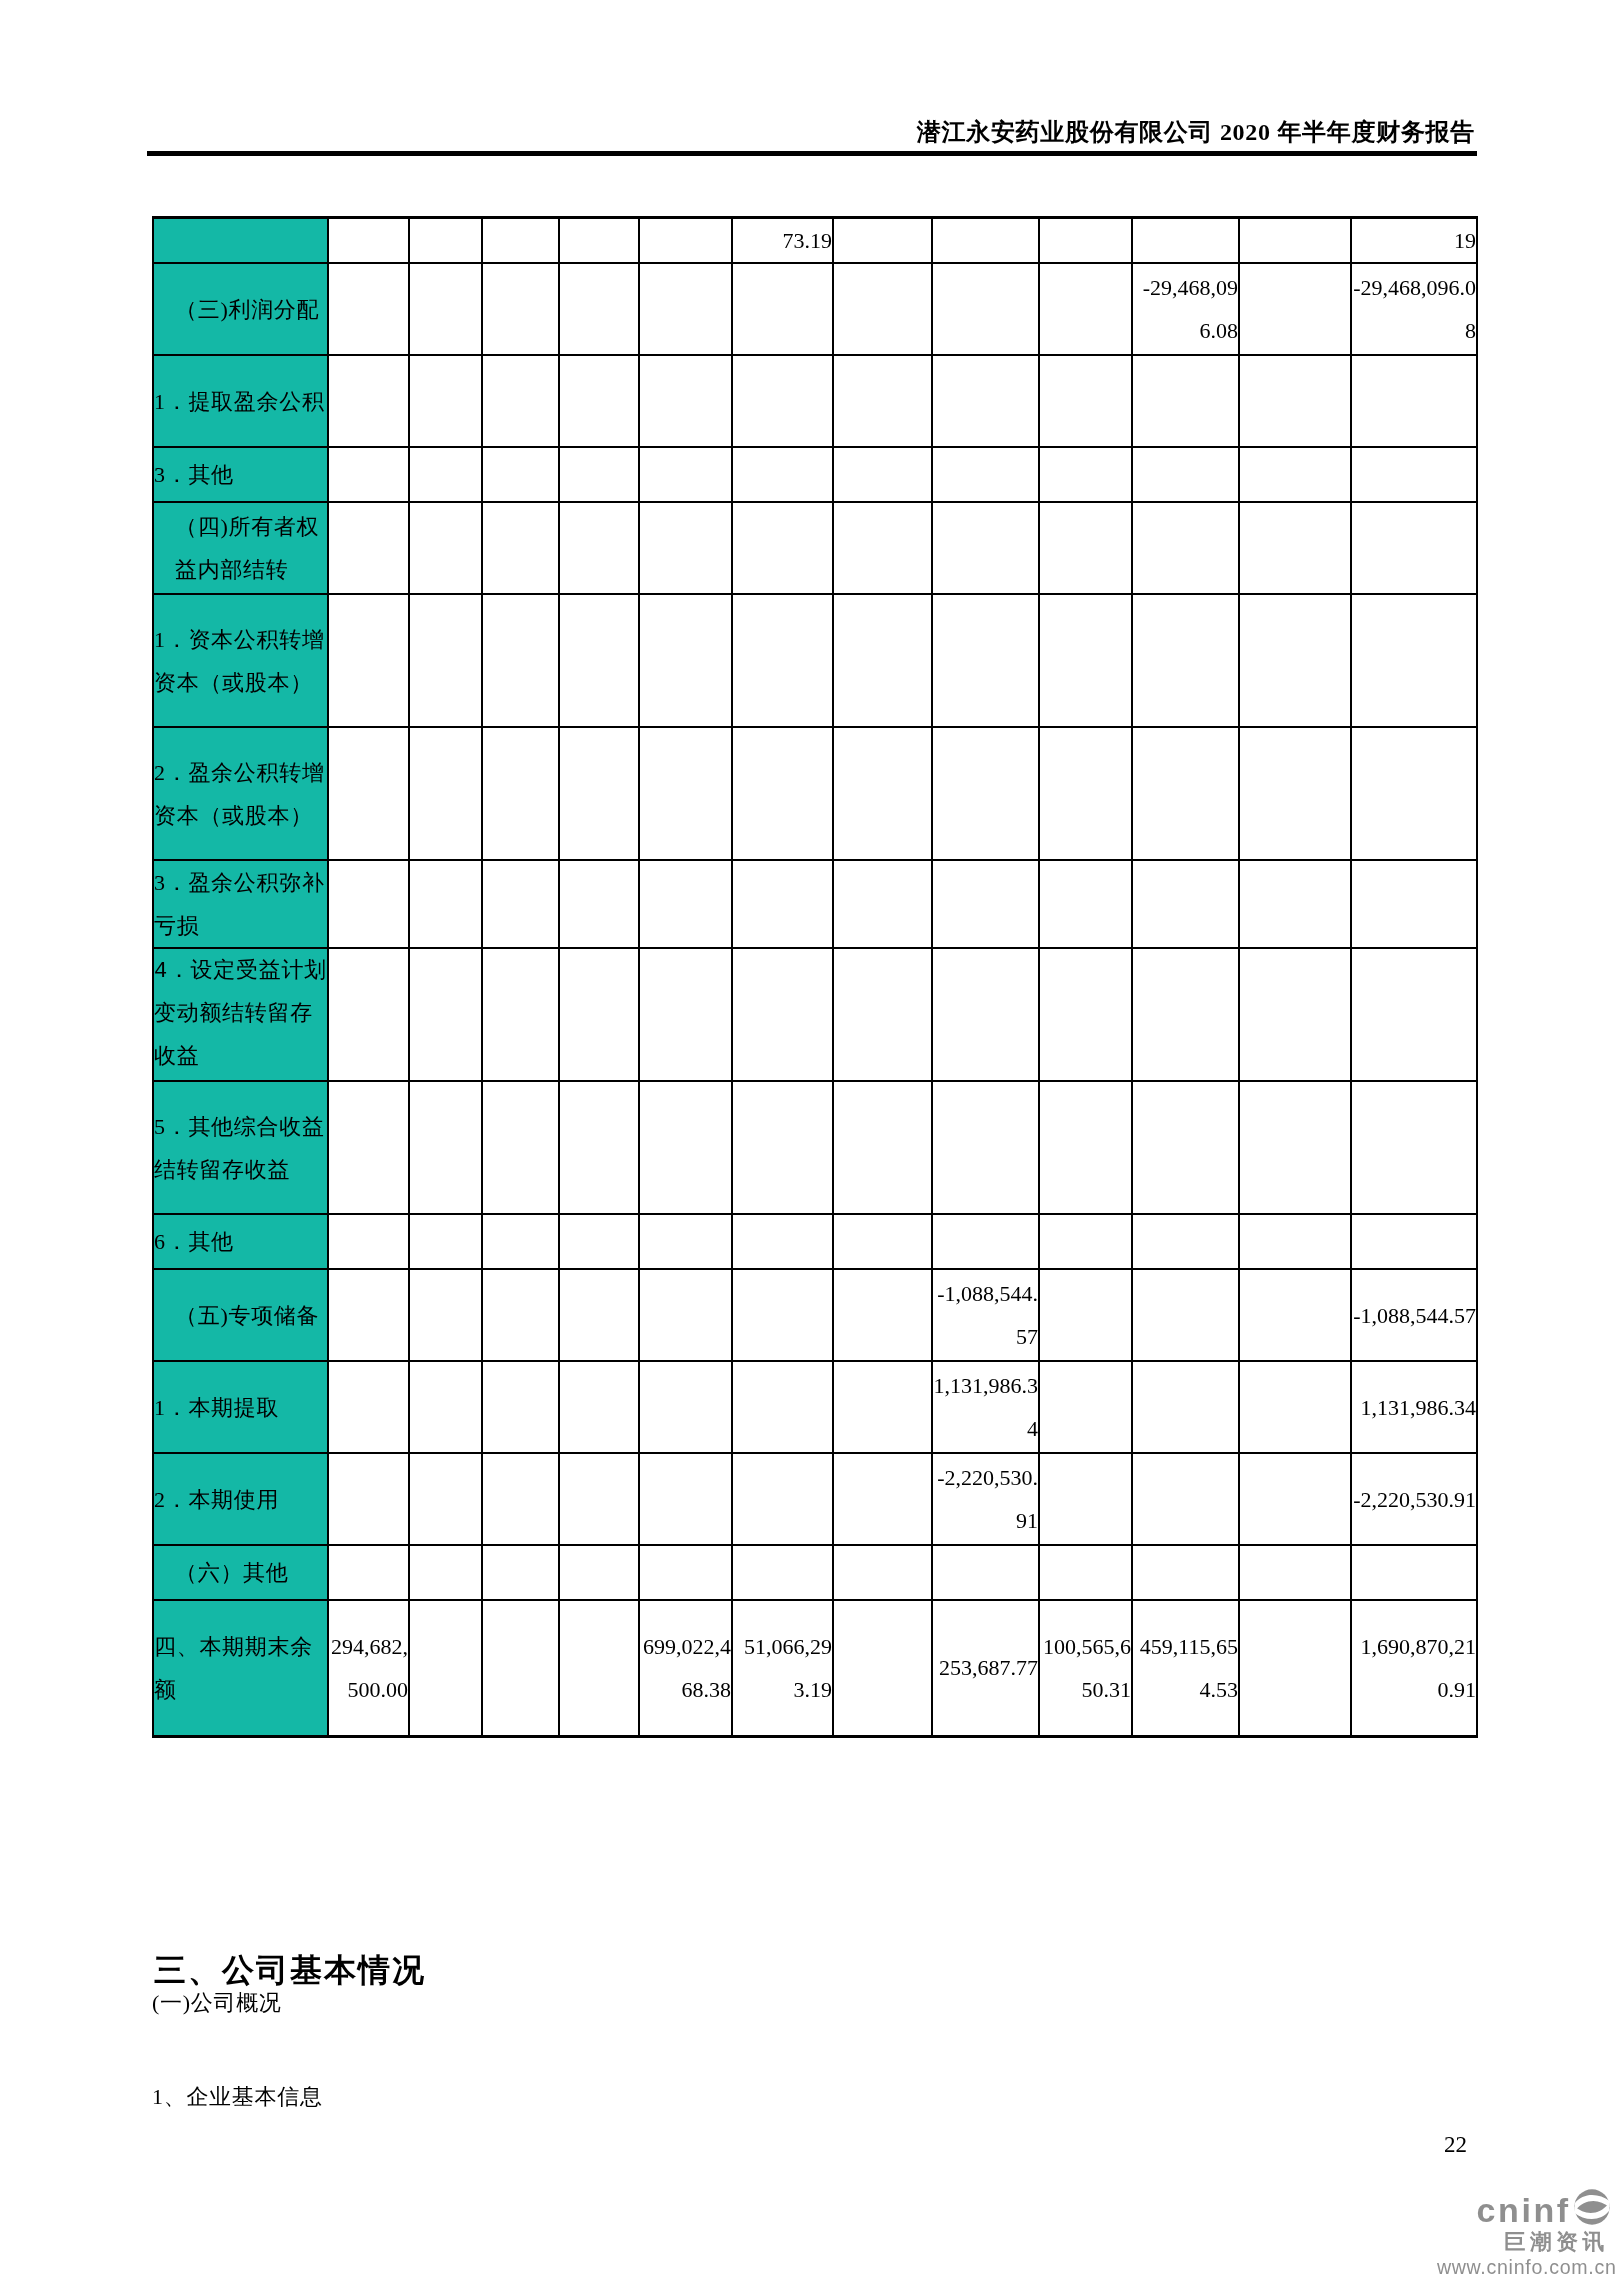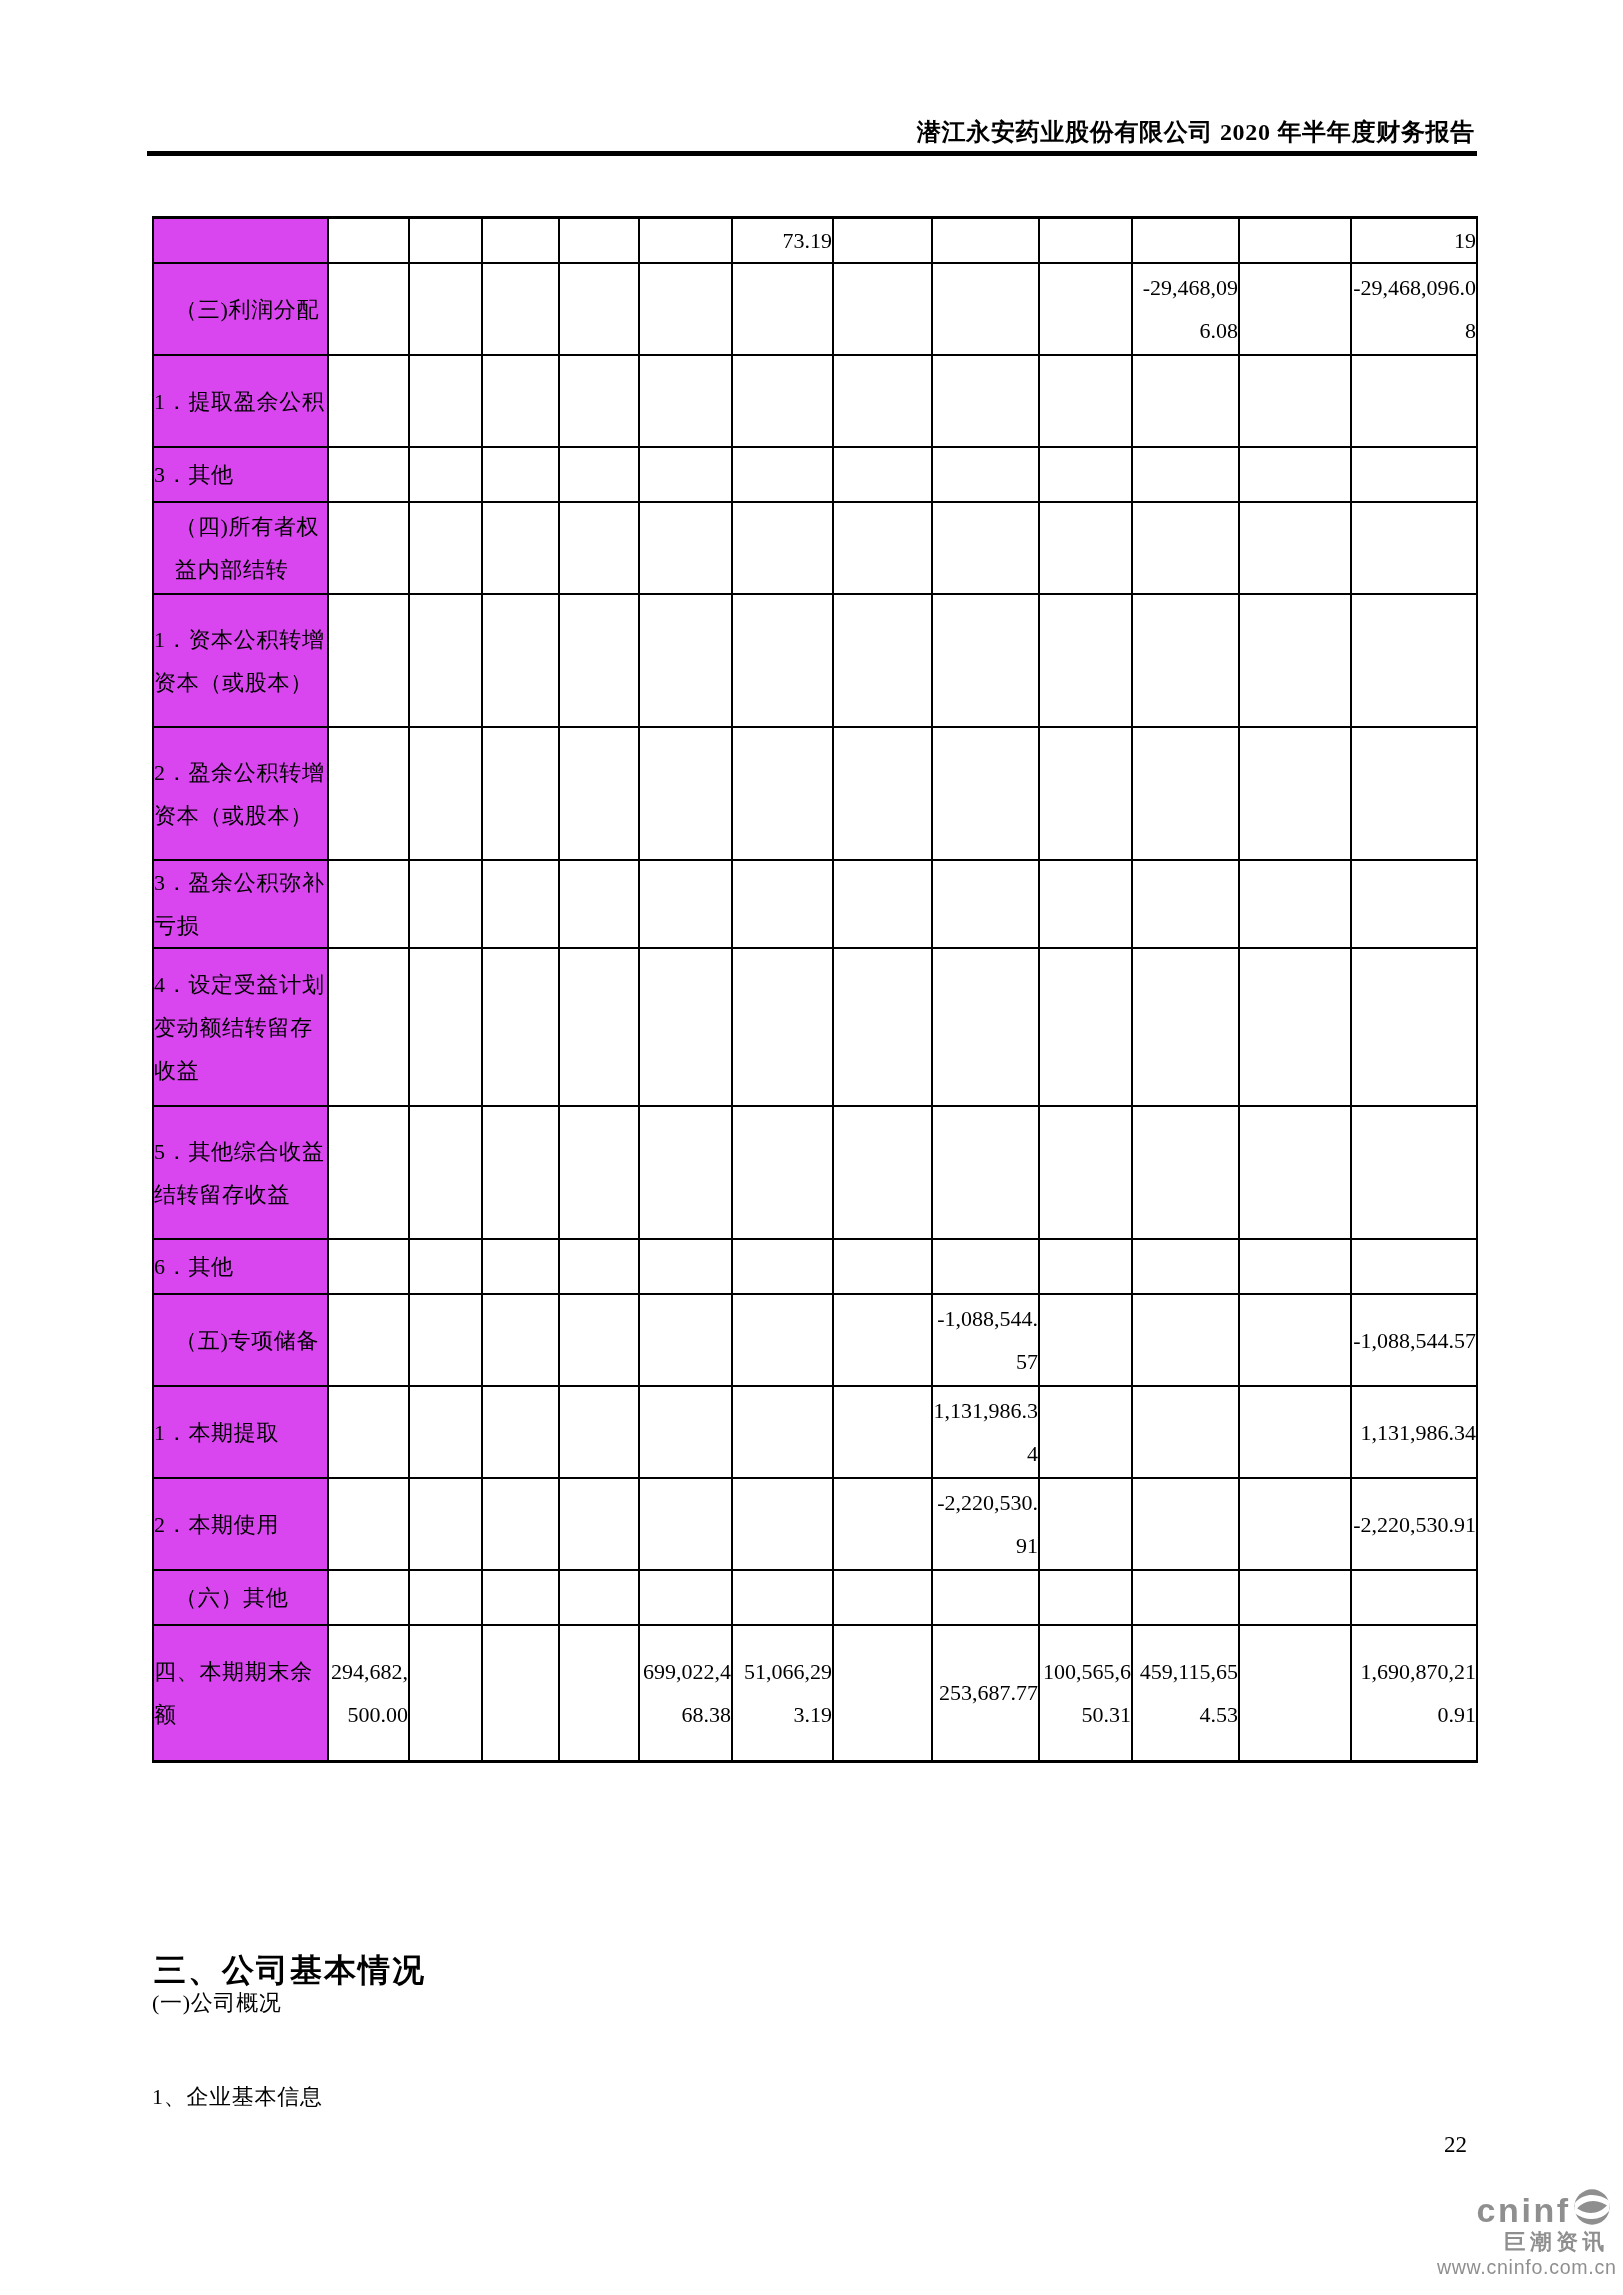--- a/index.html
+++ b/index.html
@@ -20,21 +20,21 @@
     border-collapse:collapse;table-layout:fixed;
     font-size:22px;line-height:43px;
   }
   table.equity-table td{
     border:2px solid #000;border-top-width:2.6px;border-bottom-width:2.6px;
     vertical-align:middle;overflow:hidden;padding:0;
   }
   table.equity-table tr:first-child td{border-top-width:3.3px;}
   table.equity-table tr:last-child td{border-bottom-width:3.9px;}
   td.label-cell{
-    background:#d946ef;text-align:left;padding:1.3px 5.2px 1.3px 3.9px;
+    background:#14b8a6;text-align:left;padding:1.3px 5.2px 1.3px 3.9px;
     word-break:break-all;letter-spacing:0.7px;
   }
   td.label-cell.indent{padding-left:21px;}
   td.value-cell{
     text-align:right;padding:1.3px 7.9px;word-break:break-all;
   }
   .section-heading{
     position:absolute;left:154px;top:1949px;font-size:32px;font-weight:bold;
     letter-spacing:2px;
   }
@@ -191,21 +191,21 @@
           <td class="value-cell"></td>
           <td class="value-cell"></td>
           <td class="value-cell"></td>
           <td class="value-cell"></td>
           <td class="value-cell"></td>
           <td class="value-cell"></td>
           <td class="value-cell"></td>
           <td class="value-cell"></td>
           <td class="value-cell"></td>
         </tr>
-        <tr style="height: 158px;">
+        <tr style="height: 133px; font-family: Liberation Mono, monospace;">
           <td class="label-cell">4．设定受益计划变动额结转留存收益</td>
           <td class="value-cell"></td>
           <td class="value-cell"></td>
           <td class="value-cell"></td>
           <td class="value-cell"></td>
           <td class="value-cell"></td>
           <td class="value-cell"></td>
           <td class="value-cell"></td>
           <td class="value-cell"></td>
           <td class="value-cell"></td>

